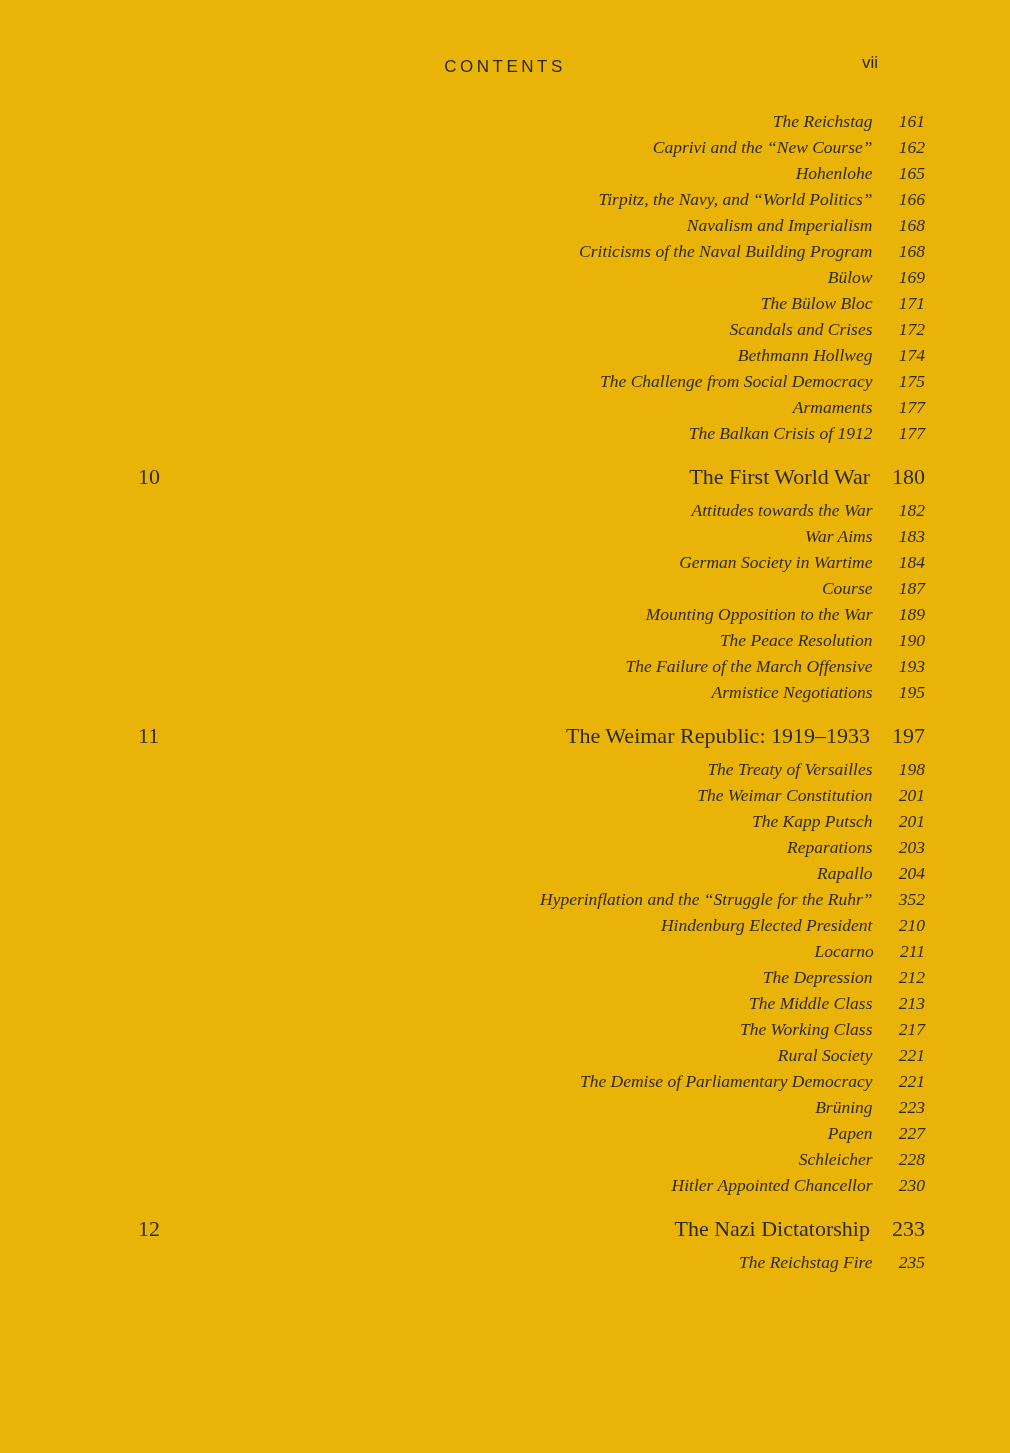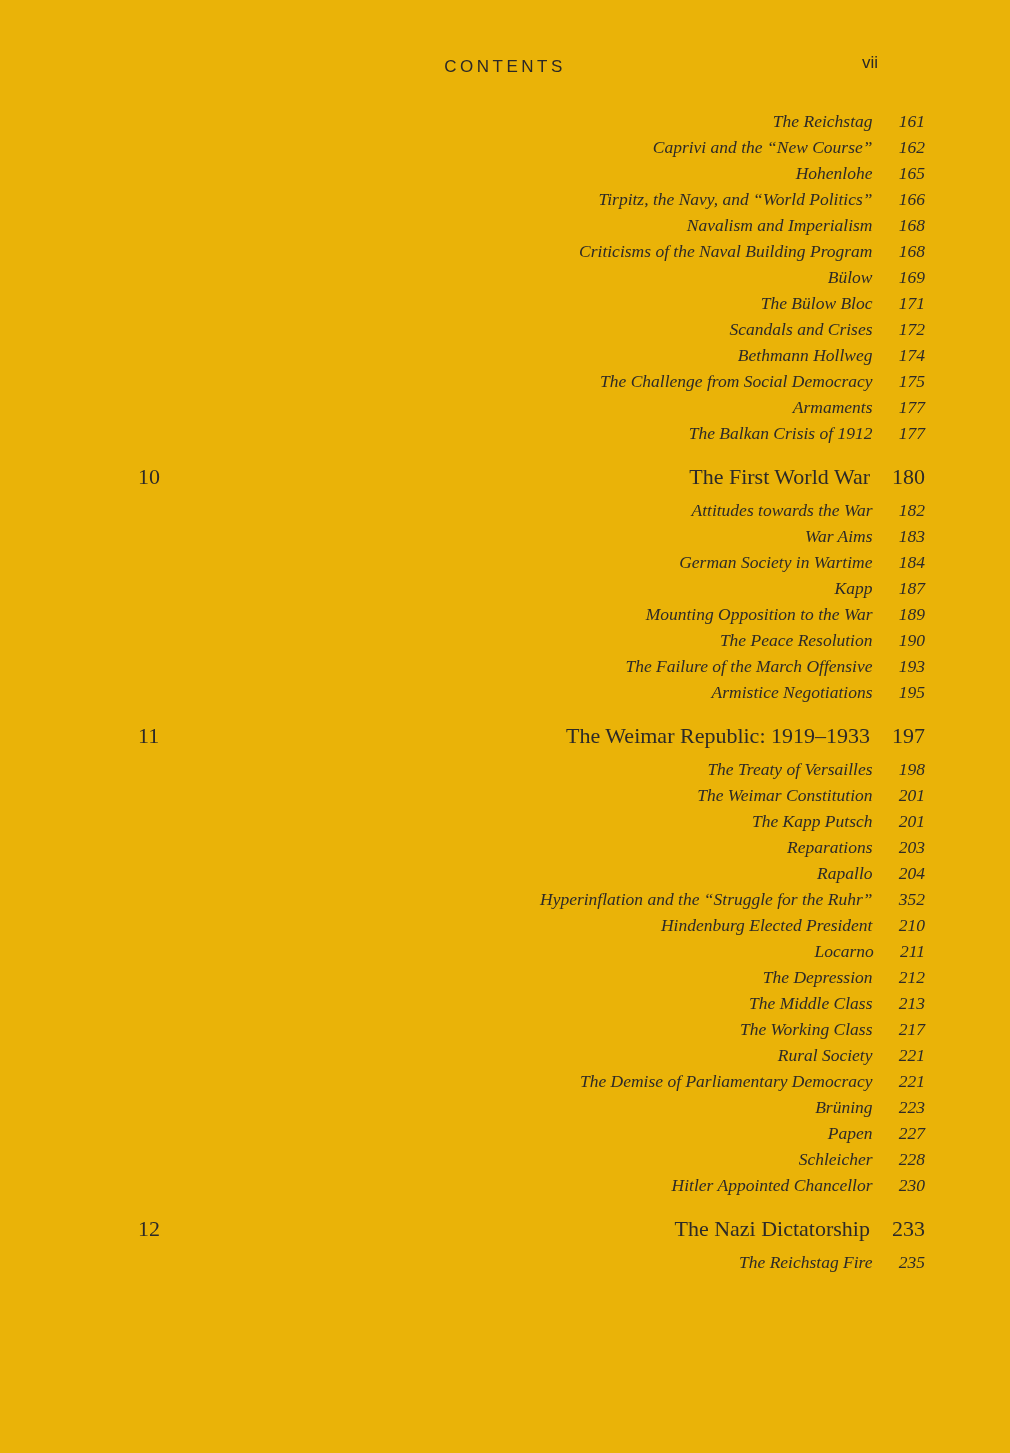--- a/index.html
+++ b/index.html
@@ -85,21 +85,21 @@
         <div class="entry"><span class="entry-title">Armaments</span><span class="entry-page">177</span></div>
         <div class="entry"><span class="entry-title">The Balkan Crisis of 1912</span><span class="entry-page">177</span></div>
       </div>
     <div>
         <section>
           <div class="chapter-heading"><span class="chapter-number">10</span><span class="chapter-title">The First World War</span><span class="chapter-page">180</span></div>
           <div>
             <div class="entry"><span class="entry-title">Attitudes towards the War</span><span class="entry-page">182</span></div>
             <div class="entry"><span class="entry-title">War Aims</span><span class="entry-page">183</span></div>
             <div class="entry"><span class="entry-title">German Society in Wartime</span><span class="entry-page">184</span></div>
-            <div class="entry"><span class="entry-title">Kapp</span><span class="entry-page">187</span></div>
+            <div class="entry"><span class="entry-title">Course</span><span class="entry-page">187</span></div>
             <div class="entry"><span class="entry-title">Mounting Opposition to the War</span><span class="entry-page">189</span></div>
             <div class="entry"><span class="entry-title">The Peace Resolution</span><span class="entry-page">190</span></div>
             <div class="entry"><span class="entry-title">The Failure of the March Offensive</span><span class="entry-page">193</span></div>
             <div class="entry"><span class="entry-title">Armistice Negotiations</span><span class="entry-page">195</span></div>
           </div>
         </section>
         <section>
           <div class="chapter-heading"><span class="chapter-number">11</span><span class="chapter-title">The Weimar Republic: 1919–1933</span><span class="chapter-page">197</span></div>
           <div>
             <div class="entry"><span class="entry-title">The Treaty of Versailles</span><span class="entry-page">198</span></div>

